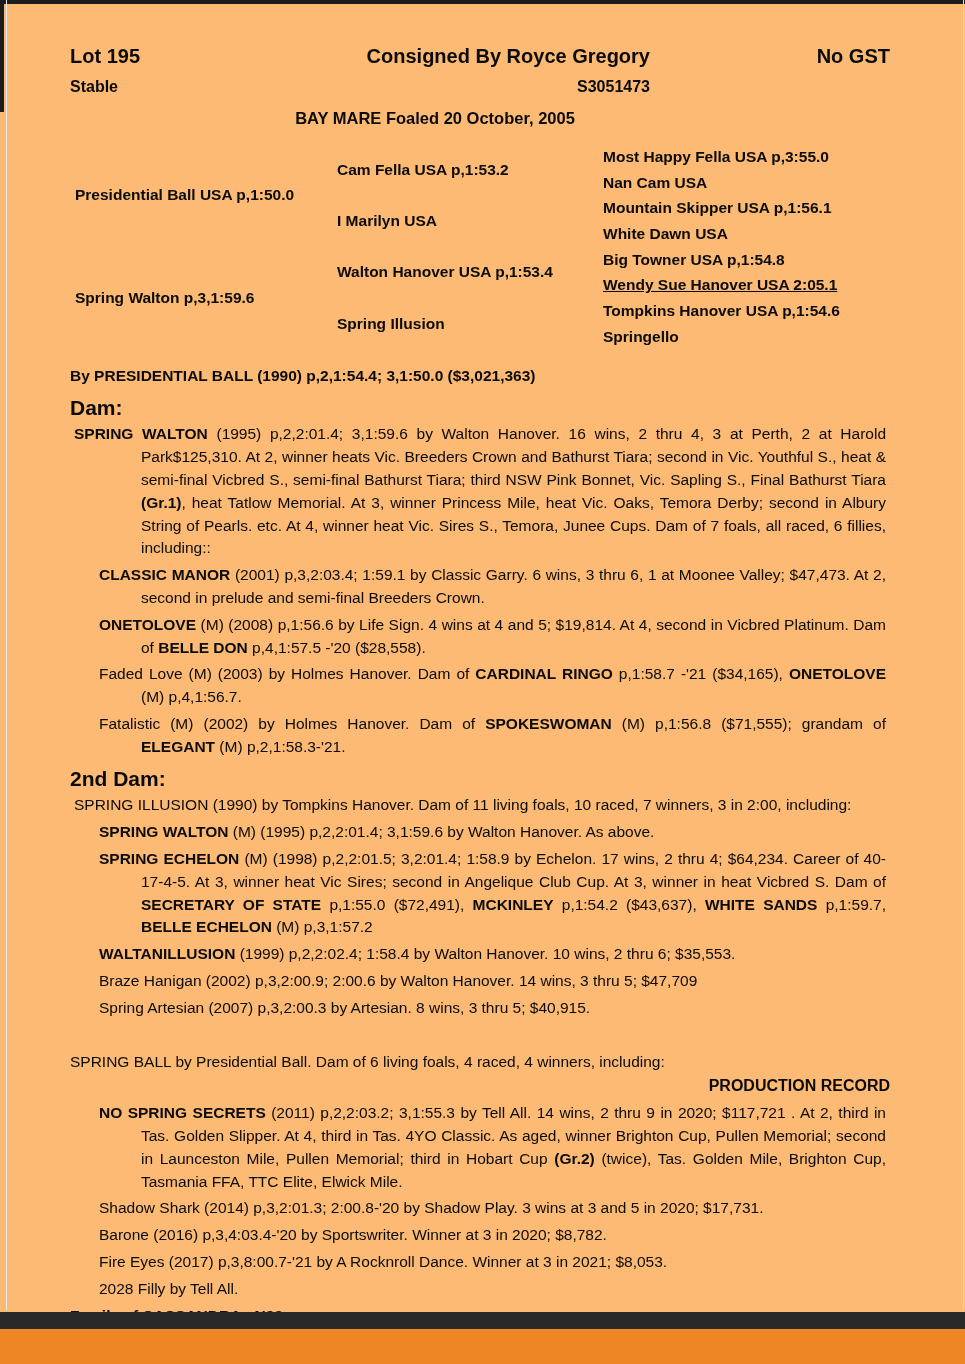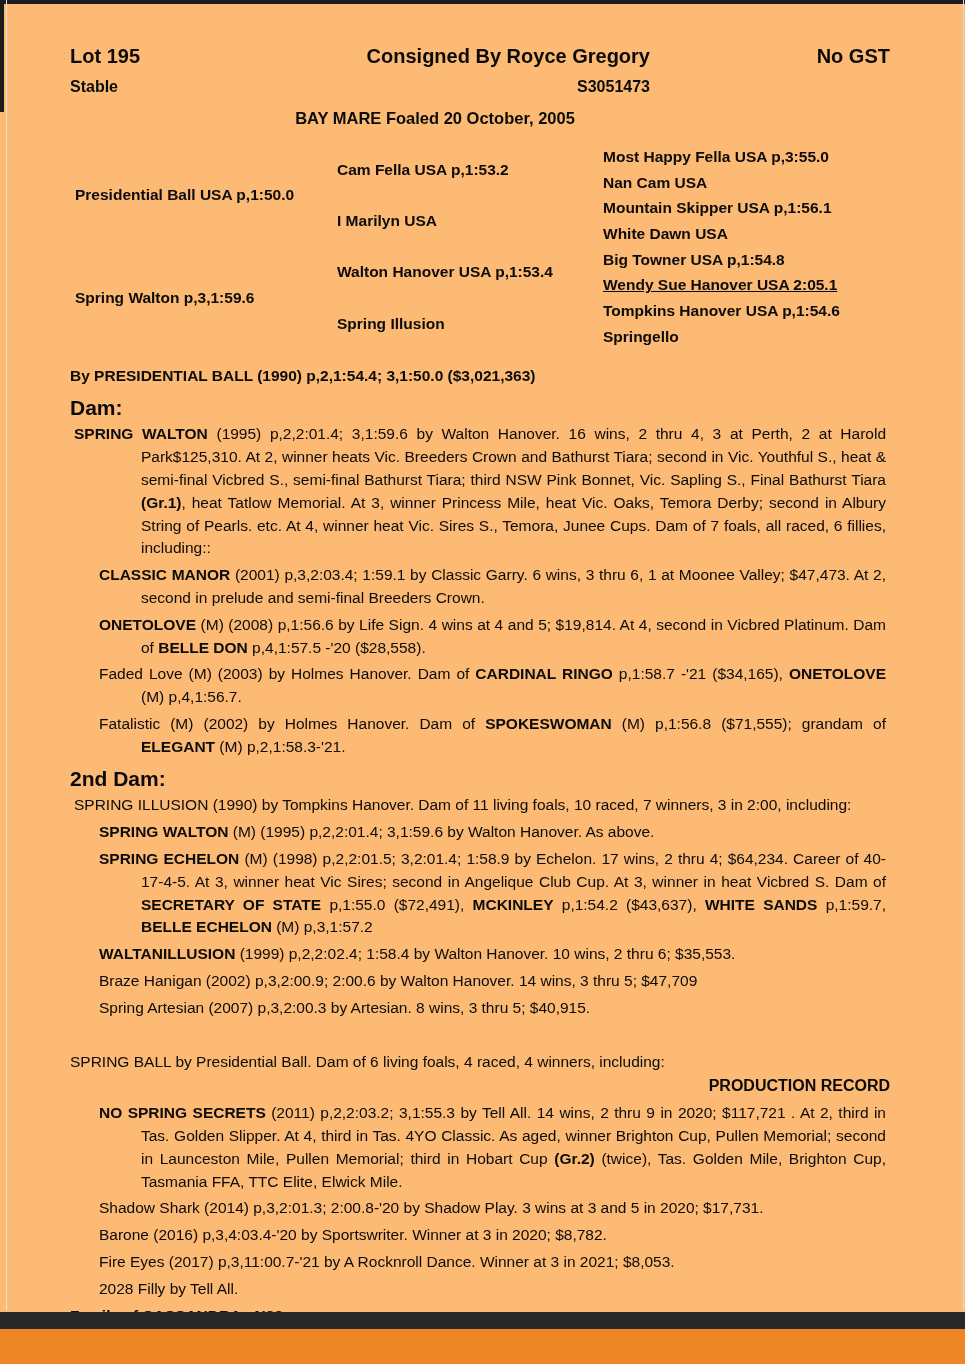--- a/index.html
+++ b/index.html
@@ -98,21 +98,21 @@
         <p class="entry lvl1"><span>Spring Artesian (2007) p,3,2:00.3 by Artesian. 8 wins, 3 thru 5; $40,915.</span></p>
       </div>
 
     <div class="production">
       <p class="prod-intro">SPRING BALL by Presidential Ball. Dam of 6 living foals, 4 raced, 4 winners, including:</p>
       <p class="prod-heading">PRODUCTION RECORD</p>
       <div class="entries">
           <p class="entry lvl1"><span class="b">NO SPRING SECRETS</span><span> (2011) p,2,2:03.2; 3,1:55.3 by Tell All. 14 wins, 2 thru 9 in 2020; $117,721 . At 2, third in Tas. Golden Slipper. At 4, third in Tas. 4YO Classic. As aged, winner Brighton Cup, Pullen Memorial; second in Launceston Mile, Pullen Memorial; third in Hobart Cup </span><span class="b">(Gr.2)</span><span> (twice), Tas. Golden Mile, Brighton Cup, Tasmania FFA, TTC Elite, Elwick Mile.</span></p>
           <p class="entry lvl1"><span>Shadow Shark (2014) p,3,2:01.3; 2:00.8-'20 by Shadow Play. 3 wins at 3 and 5 in 2020; $17,731.</span></p>
           <p class="entry lvl1"><span>Barone (2016) p,3,4:03.4-'20 by Sportswriter. Winner at 3 in 2020; $8,782.</span></p>
-          <p class="entry lvl1"><span>Fire Eyes (2017) p,3,11:00.7-'21 by A Rocknroll Dance. Winner at 3 in 2021; $8,053.</span></p>
+          <p class="entry lvl1"><span>Fire Eyes (2017) p,3,8:00.7-'21 by A Rocknroll Dance. Winner at 3 in 2021; $8,053.</span></p>
           <p class="entry lvl1"><span>2028 Filly by Tell All.</span></p>
         </div>
       <p class="family">Family of CASSANDRA - N83</p>
     </div>
 
   </div>
 
   <div class="footer-dark" style="background: rgb(40, 40, 40);"></div>
   <div class="footer-orange" style="background: rgb(239, 134, 38);"></div>
 </div>

